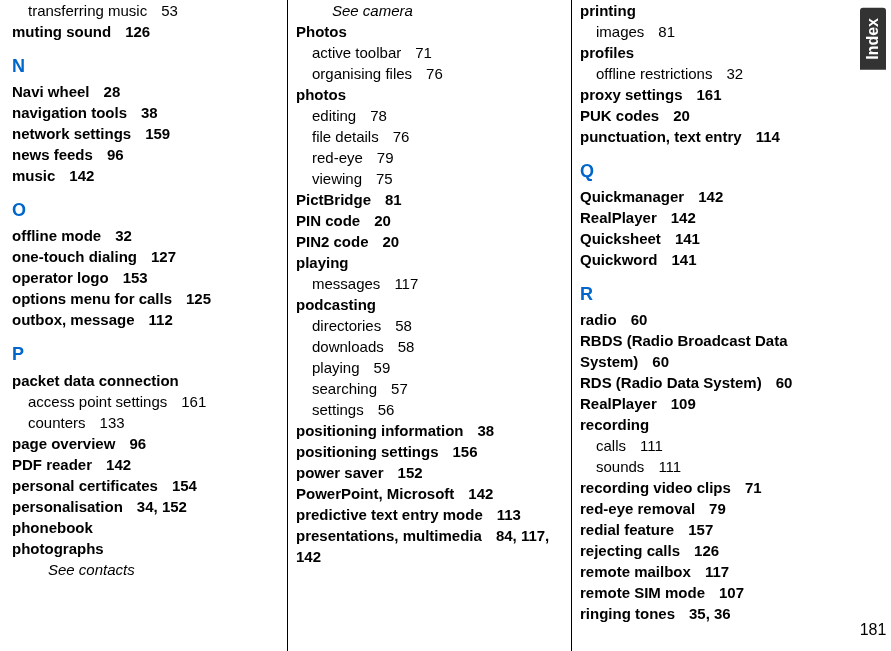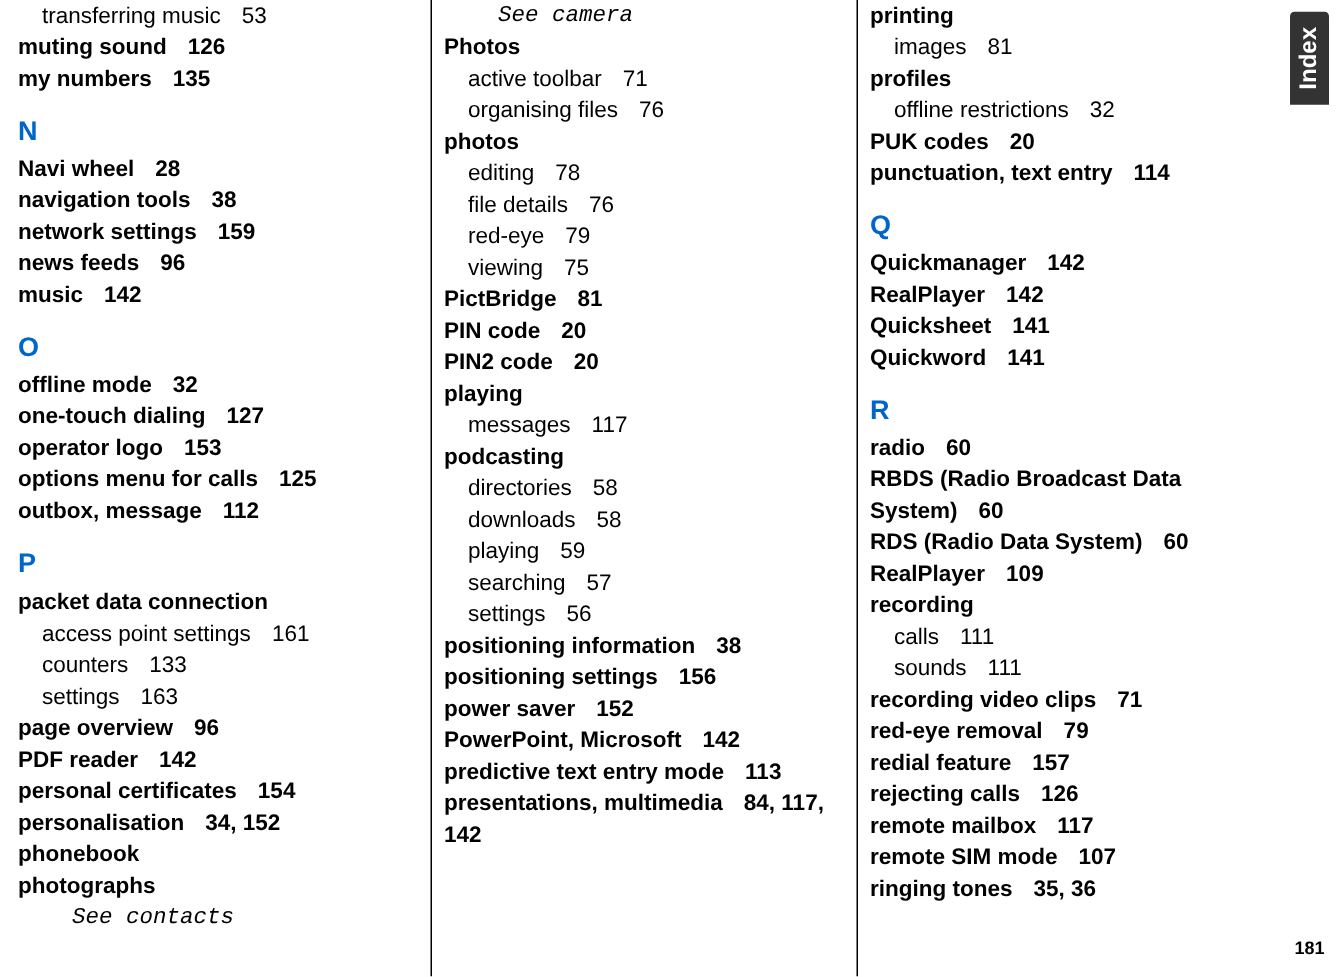--- a/index.html
+++ b/index.html
@@ -44,21 +44,20 @@
       font-size: 18px;
       margin-top: 12px;
       margin-bottom: 2px;
     }
     .indent1 {
       padding-left: 16px;
     }
     .indent2 {
       padding-left: 36px;
       font-style: italic;
-      font-family: Liberation Mono, monospace;
     }
     .pages {
       padding-left: 14px;
     }
     .sidebar {
       width: 36px;
       display: flex;
       flex-direction: column;
       align-items: center;
       justify-content: space-between;
@@ -68,53 +67,51 @@
       background: #333;
       color: #fff;
       writing-mode: vertical-rl;
       transform: rotate(180deg);
       padding: 10px 4px;
       font-weight: bold;
       font-size: 16px;
       border-radius: 0 0 3px 3px;
     }
     .page-number {
-      font-weight: bold;
-      font-size: 12px;
+      font-weight: normal;
+      font-size: 16px;
     }
   </style>
 </head>
 <body>
 
 <div class="content">
 
   <div class="column">
     <div class="entry indent1"><span>transferring music</span><span class="pages">53</span></div>
     <div class="entry bold"><span>muting sound</span><span class="pages">126</span></div>
-    <div class="entry bold"><span>my numbers</span><span class="pages">135</span></div>
 
     <div class="section-letter">N</div>
     <div class="entry bold"><span>Navi wheel</span><span class="pages">28</span></div>
     <div class="entry bold"><span>navigation tools</span><span class="pages">38</span></div>
     <div class="entry bold"><span>network settings</span><span class="pages">159</span></div>
     <div class="entry bold"><span>news feeds</span><span class="pages">96</span></div>
     <div class="entry bold"><span>music</span><span class="pages">142</span></div>
 
     <div class="section-letter">O</div>
     <div class="entry bold"><span>offline mode</span><span class="pages">32</span></div>
     <div class="entry bold"><span>one-touch dialing</span><span class="pages">127</span></div>
     <div class="entry bold"><span>operator logo</span><span class="pages">153</span></div>
     <div class="entry bold"><span>options menu for calls</span><span class="pages">125</span></div>
     <div class="entry bold"><span>outbox, message</span><span class="pages">112</span></div>
 
     <div class="section-letter">P</div>
     <div class="entry bold"><span>packet data connection</span></div>
     <div class="entry indent1"><span>access point settings</span><span class="pages">161</span></div>
     <div class="entry indent1"><span>counters</span><span class="pages">133</span></div>
-    <div class="entry indent1"><span>settings</span><span class="pages">163</span></div>
     <div class="entry bold"><span>page overview</span><span class="pages">96</span></div>
     <div class="entry bold"><span>PDF reader</span><span class="pages">142</span></div>
     <div class="entry bold"><span>personal certificates</span><span class="pages">154</span></div>
     <div class="entry bold"><span>personalisation</span><span class="pages">34, 152</span></div>
     <div class="entry bold"><span>phonebook</span></div>
     <div class="entry bold"><span>photographs</span></div>
     <div class="entry indent2">See <span class="italic">contacts</span></div>
   </div>
 
   <div class="column">
@@ -144,20 +141,21 @@
     <div class="entry bold"><span>PowerPoint, Microsoft</span><span class="pages">142</span></div>
     <div class="entry bold"><span>predictive text entry mode</span><span class="pages">113</span></div>
     <div class="entry bold"><span>presentations, multimedia</span><span class="pages">84, 117, 142</span></div>
   </div>
 
   <div class="column">
     <div class="entry bold"><span>printing</span></div>
     <div class="entry indent1"><span>images</span><span class="pages">81</span></div>
     <div class="entry bold"><span>profiles</span></div>
     <div class="entry indent1"><span>offline restrictions</span><span class="pages">32</span></div>
+    <div class="entry bold"><span>proxy settings</span><span class="pages">161</span></div>
     <div class="entry bold"><span>PUK codes</span><span class="pages">20</span></div>
     <div class="entry bold"><span>punctuation, text entry</span><span class="pages">114</span></div>
 
     <div class="section-letter">Q</div>
     <div class="entry bold"><span>Quickmanager</span><span class="pages">142</span></div>
     <div class="entry bold"><span>RealPlayer</span><span class="pages">142</span></div>
     <div class="entry bold"><span>Quicksheet</span><span class="pages">141</span></div>
     <div class="entry bold"><span>Quickword</span><span class="pages">141</span></div>
 
     <div class="section-letter">R</div>

